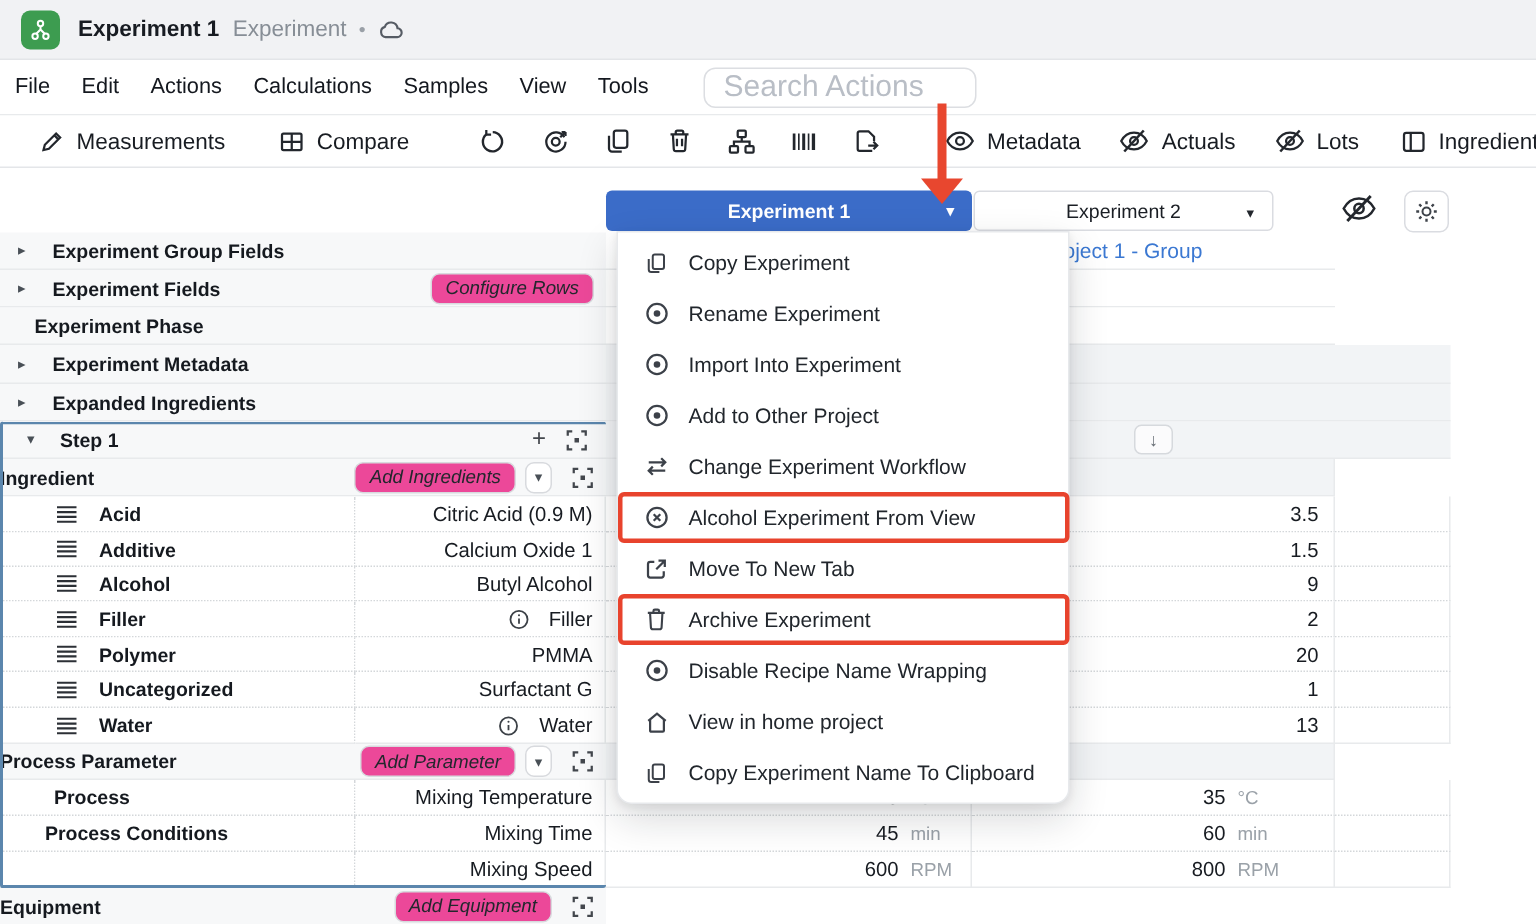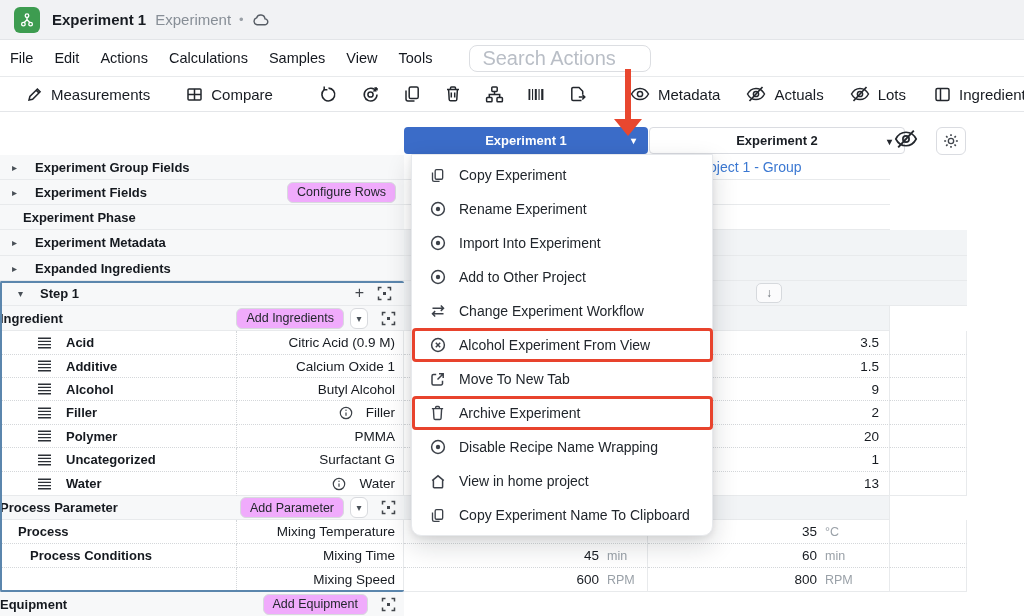--- a/index.html
+++ b/index.html
@@ -54,41 +54,41 @@
   .phase-left{padding-left:23px;}
   .sec-title{font-weight:bold;font-size:13px;color:#15191f;}
   .c-cat{padding-left:37px;gap:14px;}
   .cat{font-weight:bold;font-size:13px;color:#15191f;}
   .c-name{justify-content:flex-end;padding-right:8px;gap:13px;font-size:13.5px;}
   .c-val{justify-content:flex-end;padding-right:10px;font-size:13.5px;}
   .c-unit{justify-content:flex-end;font-size:13.5px;}
   .c-unit .u, .c-val .u{color:#9aa1a8;font-size:12.5px;text-align:left;margin-left:8px;}
   .u34{width:34px;} .u30{width:30px;}
   .pr30{padding-right:30px;} .pr10{padding-right:10px;}
-  .btn{display:inline-flex;align-items:center;justify-content:center;height:21px;background:#f0abfc;
-    border:1px solid #d8dade;border-radius:6px;font-size:12.5px;color:#23272d;padding:4px 9px;}
+  .btn{display:inline-flex;align-items:center;justify-content:center;height:21px;background:#ec4899;
+    border:1px solid #d8dade;border-radius:6px;font-size:12.5px;color:#23272d;padding:4px 9px;font-style:italic;}
   .btn-caretpart{width:18px;height:21px;border:1px solid #d8dade;border-radius:6px;margin-left:2px;
     display:inline-flex;align-items:center;justify-content:center;background:#fff;}
   .hdr-btns{margin-left:auto;margin-right:8px;display:flex;align-items:center;gap:4px;}
   .focus-ic{margin-left:9px;display:flex;}
   .handle{display:flex;}
   .plus{font-size:16px;color:#43474d;line-height:1;}
   .step-outline{position:absolute;left:0;top:281px;width:404px;height:311px;
     border:2px solid #5b86ad;border-right:0;border-radius:2px;pointer-events:none;z-index:3;}
   .dn-btn{position:absolute;left:352px;top:2px;width:26px;height:20px;border:1px solid #d6d9dd;
     border-radius:5px;background:#fbfbfc;display:flex;align-items:center;justify-content:center;
     font-size:12px;color:#6a7077;}
 
   
   .exp1-btn{position:absolute;left:404px;top:127px;width:244px;height:27px;background:#3b6cc8;
     border-radius:4px;display:flex;align-items:center;justify-content:center;z-index:4;
     color:#fff;font-size:13px;font-weight:bold;}
-  .exp2-btn{position:absolute;left:649px;top:127px;width:256px;height:27px;background:#fff;
+  .exp2-btn{position:absolute;left:649px;top:127px;width:200px;height:27px;background:#fff;
     border:1px solid #dadce1;border-radius:4px;display:flex;align-items:center;justify-content:center;
-    z-index:4;color:#1a1e24;font-size:13px;font-weight:bold;}
+    z-index:4;color:#1a1e24;font-size:13px;font-weight:normal;}
   .hdr-caret{position:absolute;right:12px;top:8px;font-size:10px;}
   .hdr-eyeoff{position:absolute;left:894px;top:129px;z-index:4;}
   .gear-btn{position:absolute;left:936px;top:127px;width:30px;height:28px;background:#fff;
     border:1px solid #dadce1;border-radius:6px;display:flex;align-items:center;justify-content:center;z-index:4;}
 
   .grp-link{position:absolute;left:695px;top:159px;font-size:14px;color:#3b78d2;z-index:2;}
 
   
   .ctx{position:absolute;left:411px;top:154px;width:302px;background:#fff;z-index:10;
     border:1px solid #e7e9ec;border-radius:0 0 10px 10px;padding:3px 0;
@@ -519,21 +519,21 @@
           </svg>
           </span>
       </span>
     </div>
     <div class="cell gray b-b"></div>
     <div class="cell gray b-b b-r"></div>
     <div class="cell nb c5"></div>
   </div>
 
   <div class="row" style="top:520px;height:24px">
-    <div class="cell b-bd b-rd" style="padding-left:18px">
+    <div class="cell b-bd b-rd" style="padding-left:36px">
       <span class="cat">Process</span>
     </div>
     <div class="cell c-name b-bd b-r">
         <span>Mixing Temperature</span>
       </div>
     <div class="cell c-unit pr10 b-bd b-r">
       <span>25</span>
         <span class="u u30">°C</span>
     </div>
     <div class="cell c-unit pr30 b-bd b-r">

